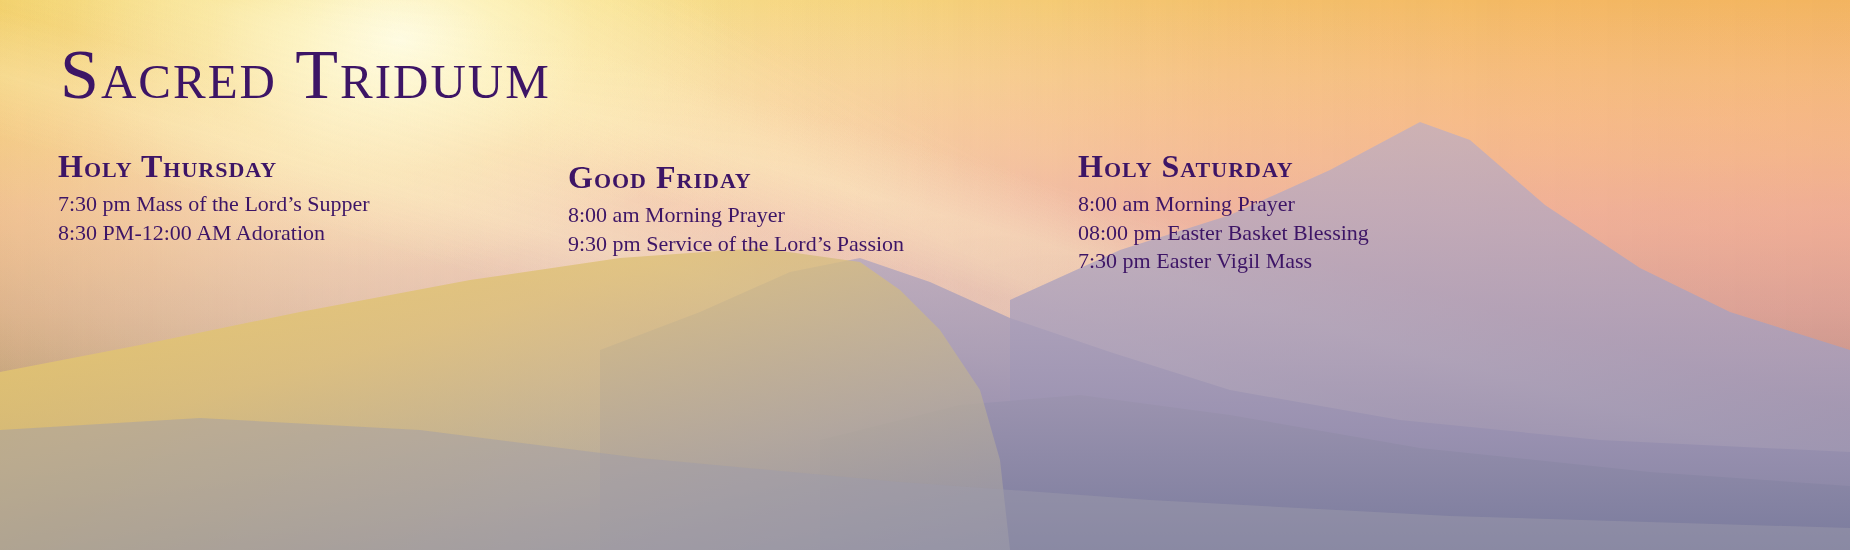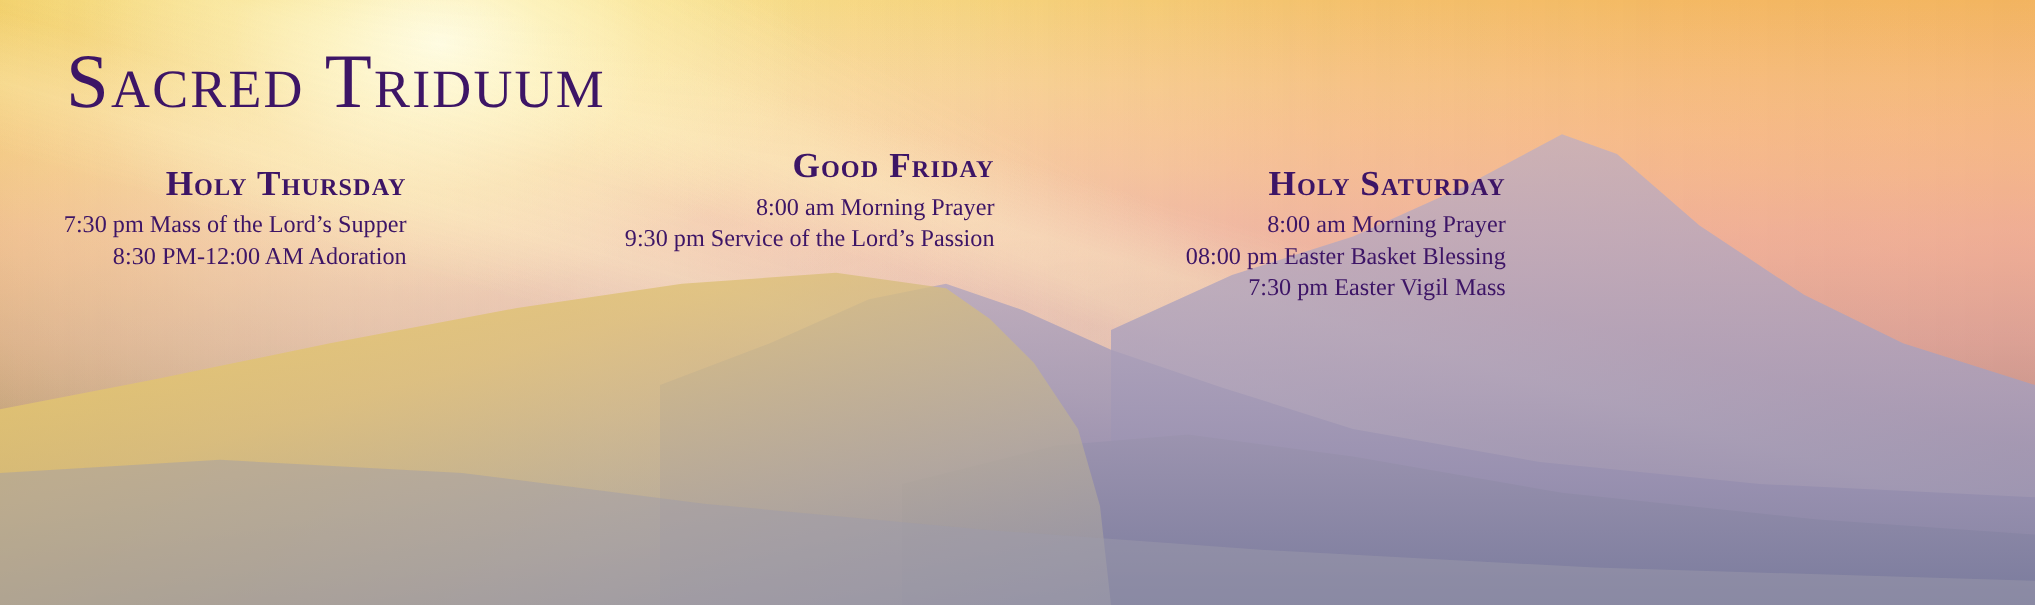--- a/index.html
+++ b/index.html
@@ -123,25 +123,24 @@
     line-height: 1.0;
     font-variant: small-caps;
     letter-spacing: 2px;
     color: #3d1566;
     white-space: nowrap;
   }
 
   .column {
     position: absolute;
     white-space: nowrap;
-    text-align: right;
   }
 
   .col-1 { left: 58px;   top: 146px; }
-  .col-2 { left: 568px;  top: 130px; }
+  .col-2 { left: 568px;  top: 157px; }
   .col-3 { left: 1078px; top: 146px; }
 
   .col-heading {
     font-size: 32px;
     font-weight: bold;
     font-variant: small-caps;
     letter-spacing: 1px;
     line-height: 1.25;
     color: #3d1566;
     margin-bottom: 4px;

